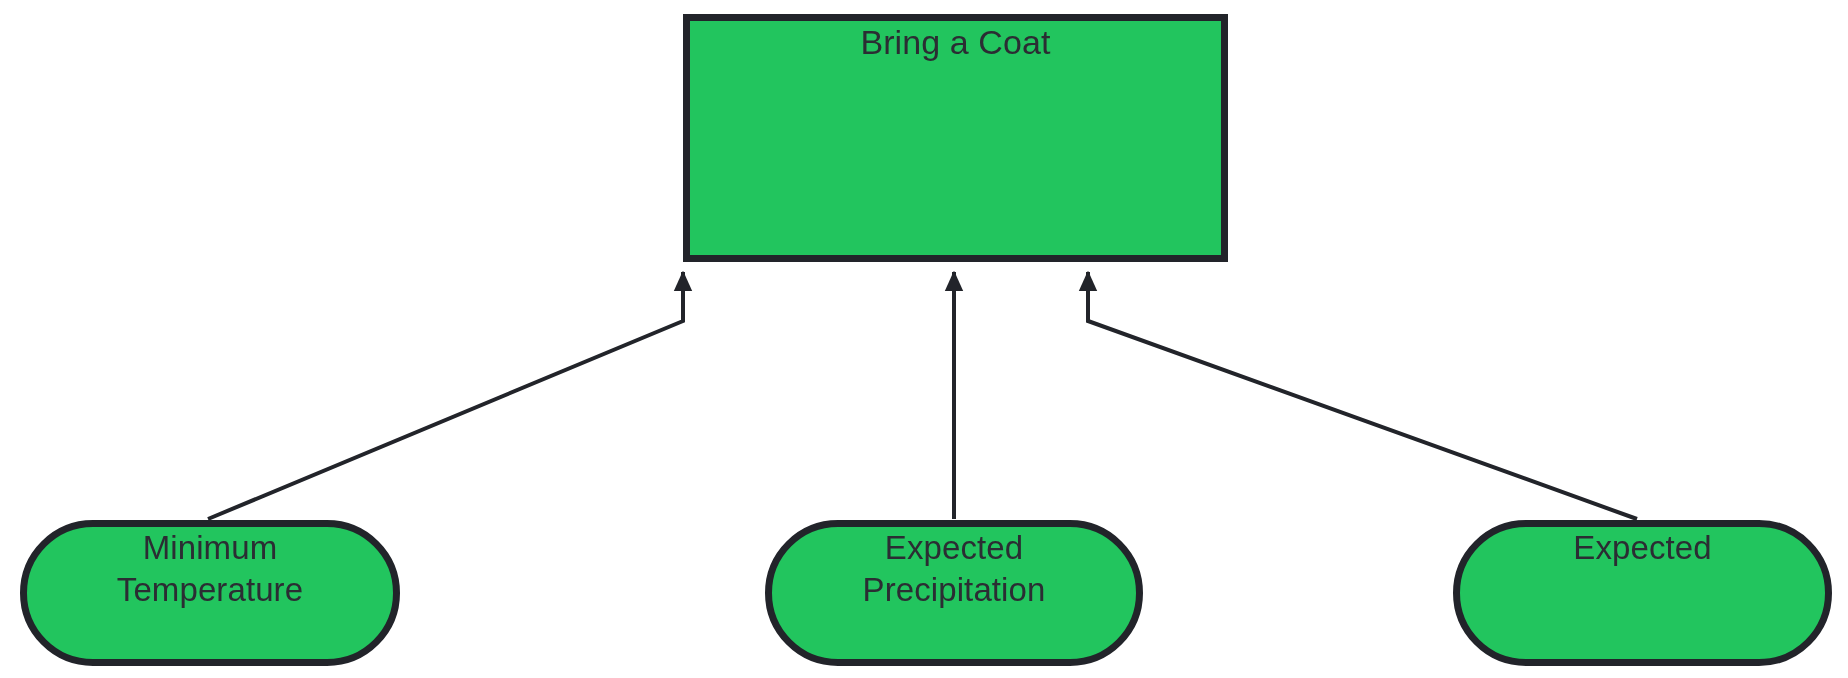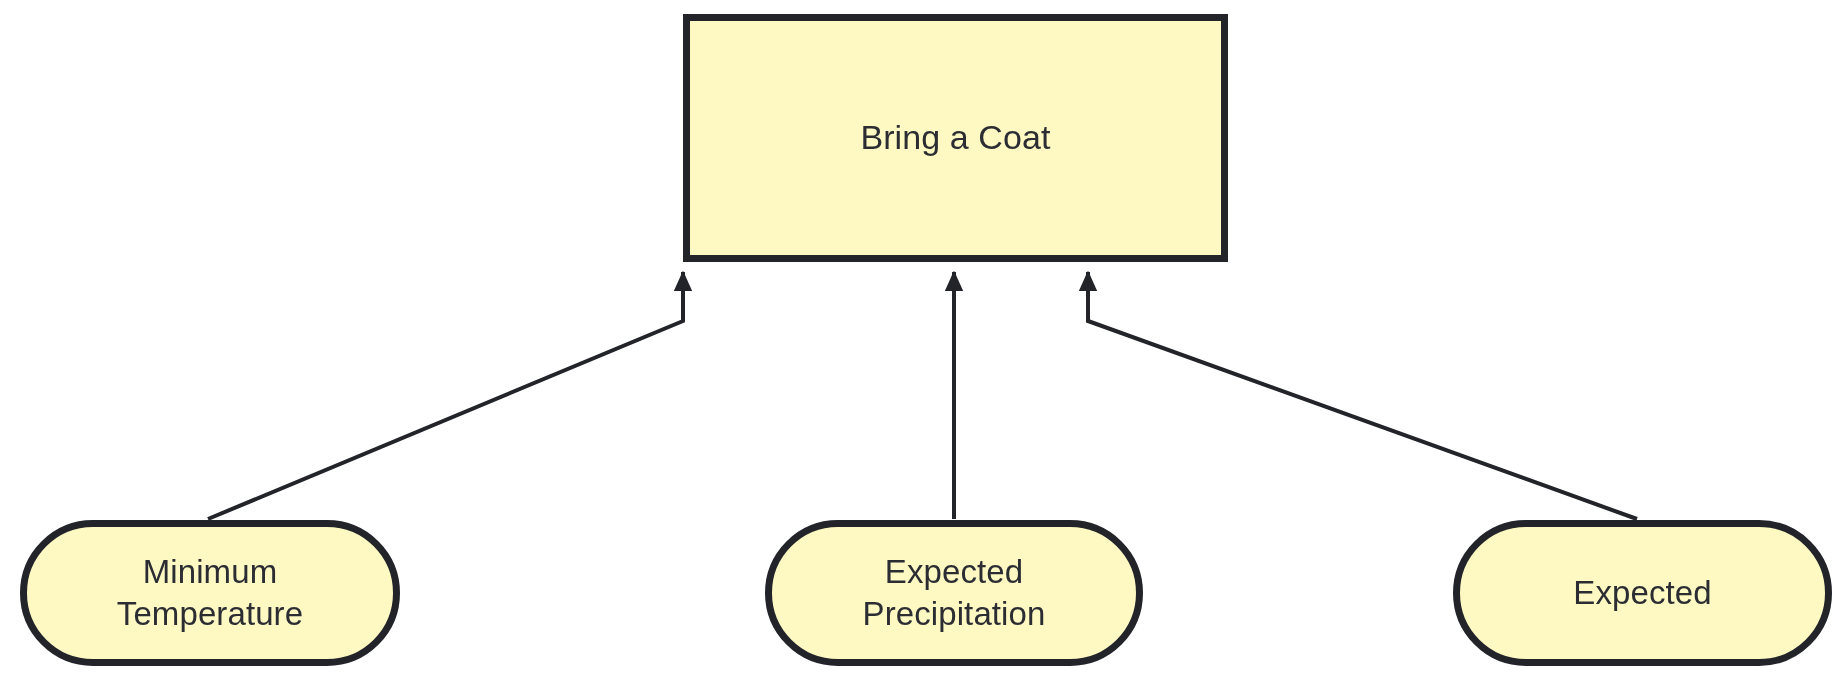--- a/index.html
+++ b/index.html
@@ -22,24 +22,23 @@
     position: absolute;
     left: 0;
     top: 0;
     width: 1848px;
     height: 678px;
   }
   .node {
     position: absolute;
     box-sizing: border-box;
     display: flex;
-    align-items: center;
     justify-content: center;
     text-align: center;
-    background: #fef9c3;
+    background: #22c55e;
     color: #22242a;
   }
   .node-decision {
     border: 7px solid #22242a;
     border-radius: 0;
   }
   .node-input {
     border: 7px solid #22242a;
     border-radius: 999px;
   }

